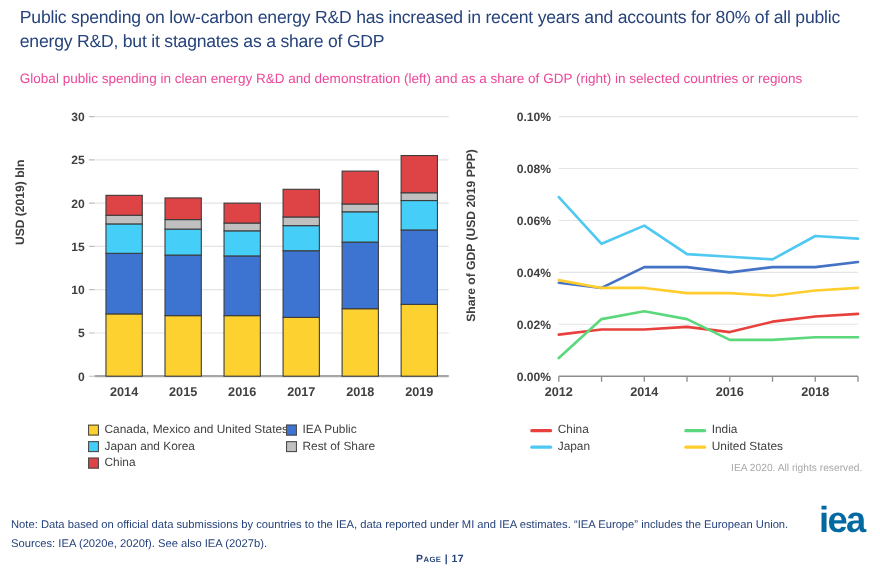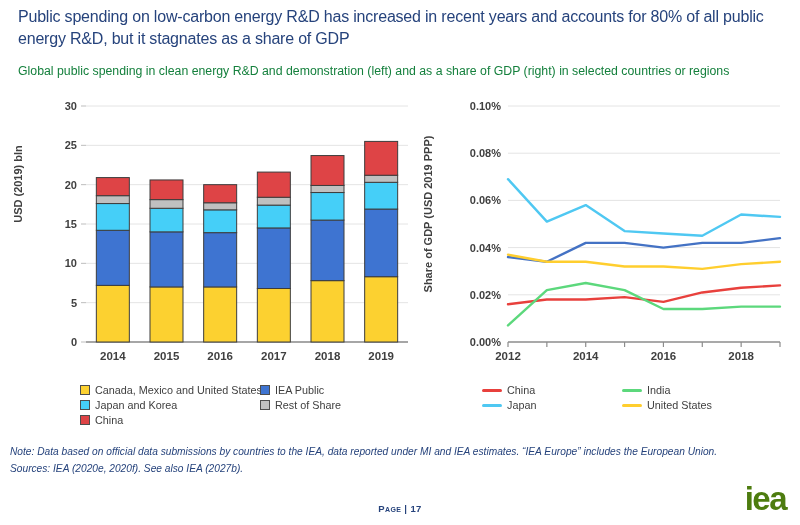--- a/index.html
+++ b/index.html
@@ -8,51 +8,51 @@
     background:#ffffff;font-family:"Liberation Sans", sans-serif;
     -webkit-font-smoothing:antialiased;
   }
   .page-title{
     position:absolute;left:18px;top:6px;width:778px;
     font-size:16px;font-weight:normal;color:#26437C;line-height:1.35;margin:0;
     letter-spacing:-0.2px;
   }
   .subtitle{
     position:absolute;left:18px;top:64px;width:778px;
-    font-size:12.3px;color:#15803d;
+    font-size:12.3px;color:#ec4899;
   }
   .chart-block{position:absolute;top:92px;}
   .chart-block.left{left:8px;width:408px;}
   .chart-block.right{left:418px;width:372px;}
   svg text{font-family:"Liberation Sans", sans-serif;}
   .legend{
     display:grid;margin-top:6px;row-gap:3px;column-gap:10px;
     font-size:10.8px;color:#404040;
   }
   .legend.bars{margin-left:72px;grid-template-columns:170px 128px;}
   .legend.lines{margin-left:64px;grid-template-columns:130px 150px;}
   .legend-item{display:flex;align-items:center;gap:5px;white-space:nowrap;}
   .swatch-box{width:8px;height:8px;border:1px solid #4d4d4d;flex:0 0 auto;}
   .swatch-line{width:20px;height:3px;border-radius:2px;flex:0 0 auto;}
   .copyright{
     text-align:right;padding-right:6px;margin-top:8px;
     font-size:9.3px;color:#A9A9A9;
   }
   .note{
-    position:absolute;left:10px;top:444px;width:786px;
-    font-size:10.2px;color:#26437C;line-height:1.65;font-style:italic;
+    position:absolute;left:10px;top:470px;width:786px;
+    font-size:10.2px;color:#26437C;line-height:1.65;
   }
   .page-number{
     position:absolute;left:0;top:503px;width:100%;text-align:center;
     font-size:9.5px;font-weight:600;color:#26437C;
     font-variant:small-caps;letter-spacing:0.4px;
   }
   .iea-logo{
-    position:absolute;right:14px;top:482px;
-    font-size:33px;font-weight:bold;color:#4d7c0f;letter-spacing:-1.5px;
+    position:absolute;right:14px;top:456px;
+    font-size:33px;font-weight:bold;color:#0369a1;letter-spacing:-1.5px;
     line-height:1;
   }
 </style>
 </head>
 <body>
 
 <h1 class="page-title">Public spending on low-carbon energy R&amp;D has increased in recent years and accounts for 80% of all public energy R&amp;D, but it stagnates as a share of GDP</h1>
 <div class="subtitle">Global public spending in clean energy R&amp;D and demonstration (left) and as a share of GDP (right) in selected countries or regions</div>
 
 <div class="chart-block left">
@@ -184,20 +184,21 @@
       </div>
       <div class="legend-item">
         <span class="swatch-line" style="background: rgb(79, 200, 242);"></span>
         <span>Japan</span>
       </div>
       <div class="legend-item">
         <span class="swatch-line" style="background: rgb(255, 206, 46);"></span>
         <span>United States</span>
       </div>
     </div>
+  <div class="copyright">IEA 2020. All rights reserved.</div>
 </div>
 
 <div class="note">
   <div>Note: Data based on official data submissions by countries to the IEA, data reported under MI and IEA estimates. “IEA Europe” includes the European Union.</div>
   <div>Sources: IEA (2020e, 2020f). See also IEA (2027b).</div>
 </div>
 
 <div class="page-number">Page | 17</div>
 <div class="iea-logo">iea</div>
 

